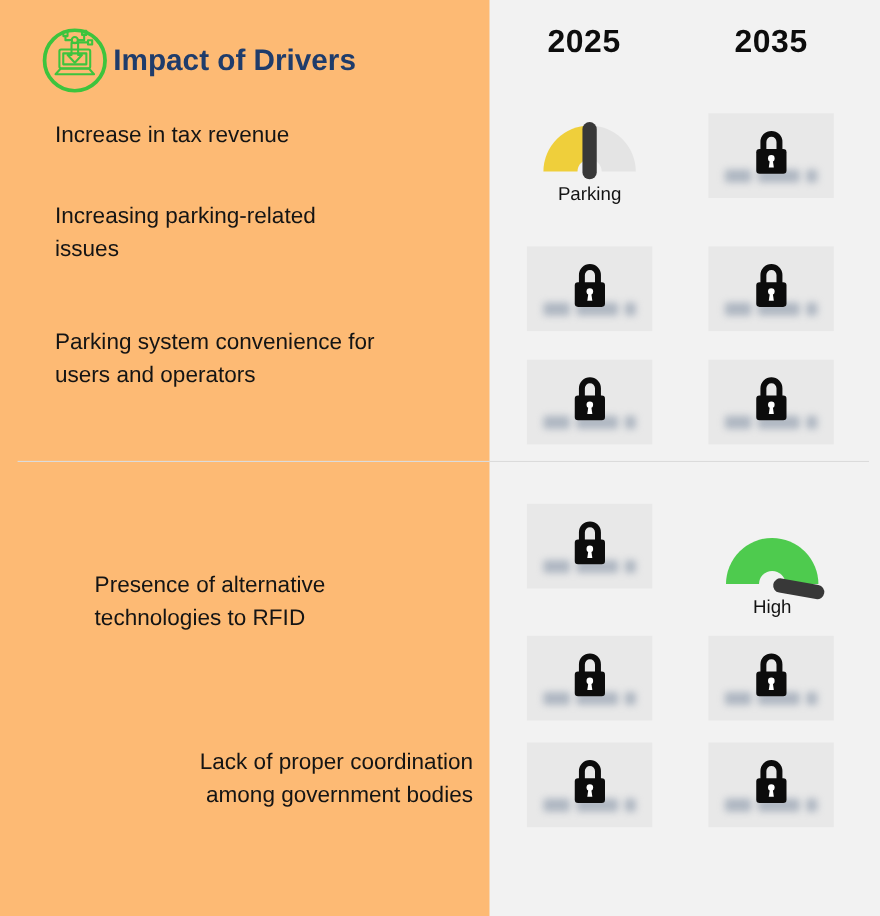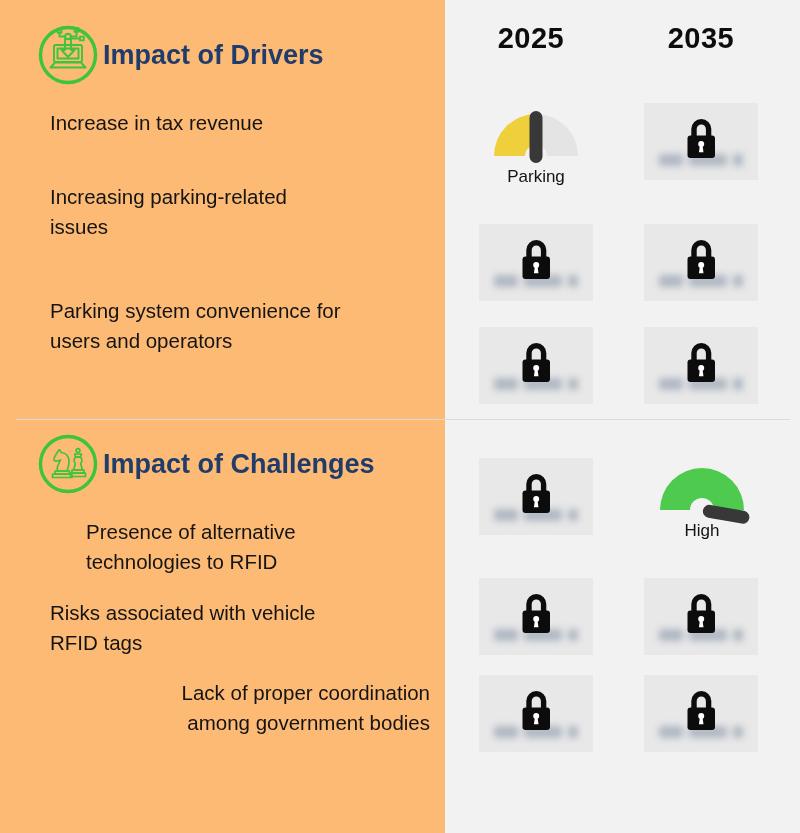--- a/index.html
+++ b/index.html
@@ -40,21 +40,21 @@
 
   
   .t-d1-c2 { left:644px; top:103px; }
   .t-d2-c1 { left:479px; top:224px; } .t-d2-c2 { left:644px; top:224px; }
   .t-d3-c1 { left:479px; top:327px; } .t-d3-c2 { left:644px; top:327px; }
   .t-c1-c1 { left:479px; top:458px; }
   .t-c2-c1 { left:479px; top:578px; } .t-c2-c2 { left:644px; top:578px; }
   .t-c3-c1 { left:479px; top:675px; } .t-c3-c2 { left:644px; top:675px; }
 
   .g-medium { left:481px; top:108px; }
-  .g-high   { left:647px; top:462px; }
+  .g-high   { left:647px; top:483px; }
 </style>
 </head>
 <body>
 
 <div class="canvas">
 
   <div class="right-panel"></div>
 
   <div class="col-header c1">2025</div>
   <div class="col-header c2">2035</div>
@@ -80,43 +80,23 @@
     </span>
     <h2>Impact of Drivers</h2>
   </div>
 
   <div class="row-label lbl-d1">Increase in tax revenue</div>
   <div class="row-label lbl-d2">Increasing parking-related
 issues</div>
   <div class="row-label lbl-d3">Parking system convenience for
 users and operators</div>
 
-  <div class="section-head head-challenges">
-    <span class="badge">
-      <svg width="62" height="62" viewBox="0 0 62 62" fill="none" stroke="#3DC43D">
-        <circle cx="31" cy="31" r="27.5" stroke-width="3.4"></circle>
-        <g stroke-width="1.7" stroke-linejoin="round" stroke-linecap="round">
-          <path d="M20 38 C20 32.5 22 29.5 23.5 27 C20.5 28.2 17.8 28.6 17 26.8 C16.2 25 18 24 19 21.5 L21.5 17.5 C22 16.6 23 16.8 23.4 17.8 L24 19.5 C28.5 19.8 31.5 23 32 27 C32.5 31.5 30.8 35 30.2 38 Z"></path>
-          <rect x="18" y="38" width="14.5" height="3.2"></rect>
-          <rect x="15.5" y="41.2" width="19.5" height="3.3"></rect>
-          <circle cx="41" cy="17.6" r="1.9"></circle>
-          <path d="M37.6 21 H44.4 L43.4 24.2 H38.6 Z"></path>
-          <path d="M38.6 24.2 C36.6 26 36.6 28.8 38.3 30.3 C37.8 33 37 34.8 36.6 37 H45.4 C45 34.8 44.2 33 43.7 30.3 C45.4 28.8 45.4 26 43.4 24.2 Z"></path>
-          <rect x="35" y="37" width="12" height="3.2"></rect>
-          <rect x="33.5" y="40.2" width="15" height="3.3"></rect>
-        </g>
-      </svg>
-    </span>
-    <h2>Impact of Challenges</h2>
-  </div>
 
   <div class="row-label lbl-c1">Presence of alternative
 technologies to RFID</div>
-  <div class="row-label lbl-c2">Risks associated with vehicle
-RFID tags</div>
   <div class="row-label lbl-c3">Lack of proper coordination
 among government bodies</div>
 
   <div class="divider"></div>
 
   <div class="gauge g-medium">
     <svg width="110" height="58" viewBox="0 0 110 58">
       <path d="M13 48 A42 42 0 0 1 55 6 L55 48 Z" fill="#EFCF3B"></path>
       <path d="M55 6 A42 42 0 0 1 97 48 L55 48 Z" fill="#E4E4E4"></path>
       <circle cx="55" cy="48" r="11" fill="#F2F2F2"></circle>

